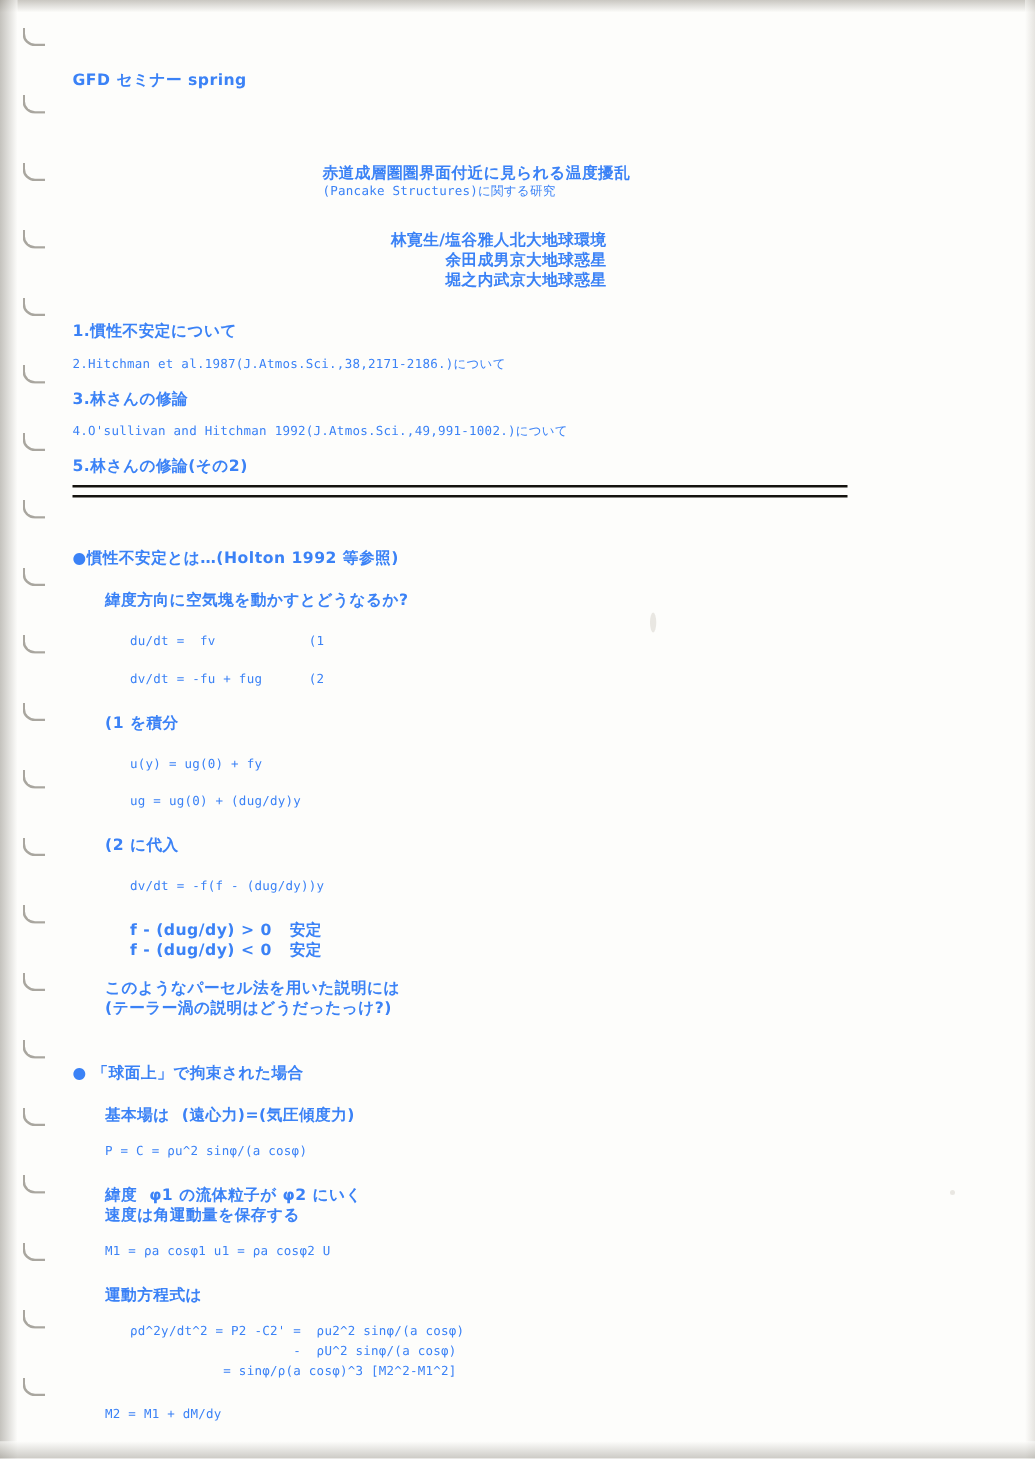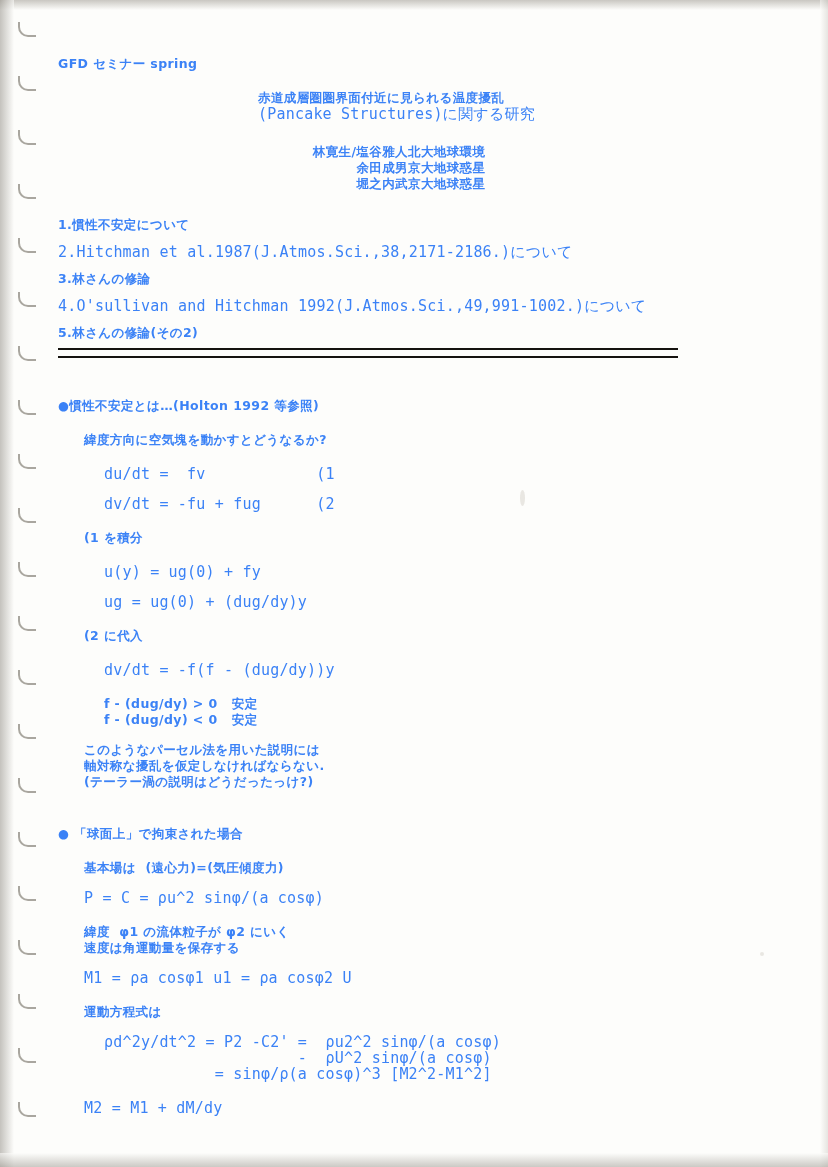--- a/index.html
+++ b/index.html
@@ -64,39 +64,39 @@
     opacity: .85;
   }
   .content {
     position: absolute;
     left: 58px;
     top: 56px;
     width: 720px;
   }
   .ln {
     white-space: pre;
-    font-size: 15px;
+    font-size: 10px;
     line-height: 16px;
     letter-spacing: .2px;
   }
   .jp {
     font-family: "DejaVu Sans", sans-serif;
     font-size: 12.5px;
     font-weight: 700;
     letter-spacing: .4px;
   }
   .mono {
     font-family: "DejaVu Sans Mono", monospace;
   }
   .sp14 { height: 14px; }
   .sp18 { height: 18px; }
   .sp22 { height: 22px; }
   .indent1 { padding-left: 26px; }
   .indent2 { padding-left: 46px; }
-  .title-block { padding-left: 200px; }
+  .title-block { padding-left: 200px; margin-top: 40px; }
   .author-block { padding-left: 200px; }
   .author-row {
     display: flex;
     white-space: pre;
   }
   .author-name { width: 150px; text-align: right; }
   .rule {
     margin: 7px 0 4px 0;
     height: 6px;
     width: 620px;
@@ -224,21 +224,20 @@
     <div class="ln mono indent2">dv/dt = -f(f - (dug/dy))y</div>
 
     <div class="sp18"></div>
 
     <div class="ln jp indent2">f - (dug/dy) &gt; 0   安定</div>
     <div class="ln jp indent2">f - (dug/dy) &lt; 0   安定</div>
 
     <div class="sp14"></div>
 
     <div class="ln jp indent1">このようなパーセル法を用いた説明には</div>
-    <div class="ln jp indent1">軸対称な擾乱を仮定しなければならない.</div>
     <div class="ln jp indent1">(テーラー渦の説明はどうだったっけ?)</div>
 
     <div class="sp22"></div>
     <div class="sp14"></div>
 
     <div class="ln jp">● 「球面上」で拘束された場合</div>
 
     <div class="sp18"></div>
 
     <div class="ln jp indent1">基本場は  (遠心力)=(気圧傾度力)</div>

